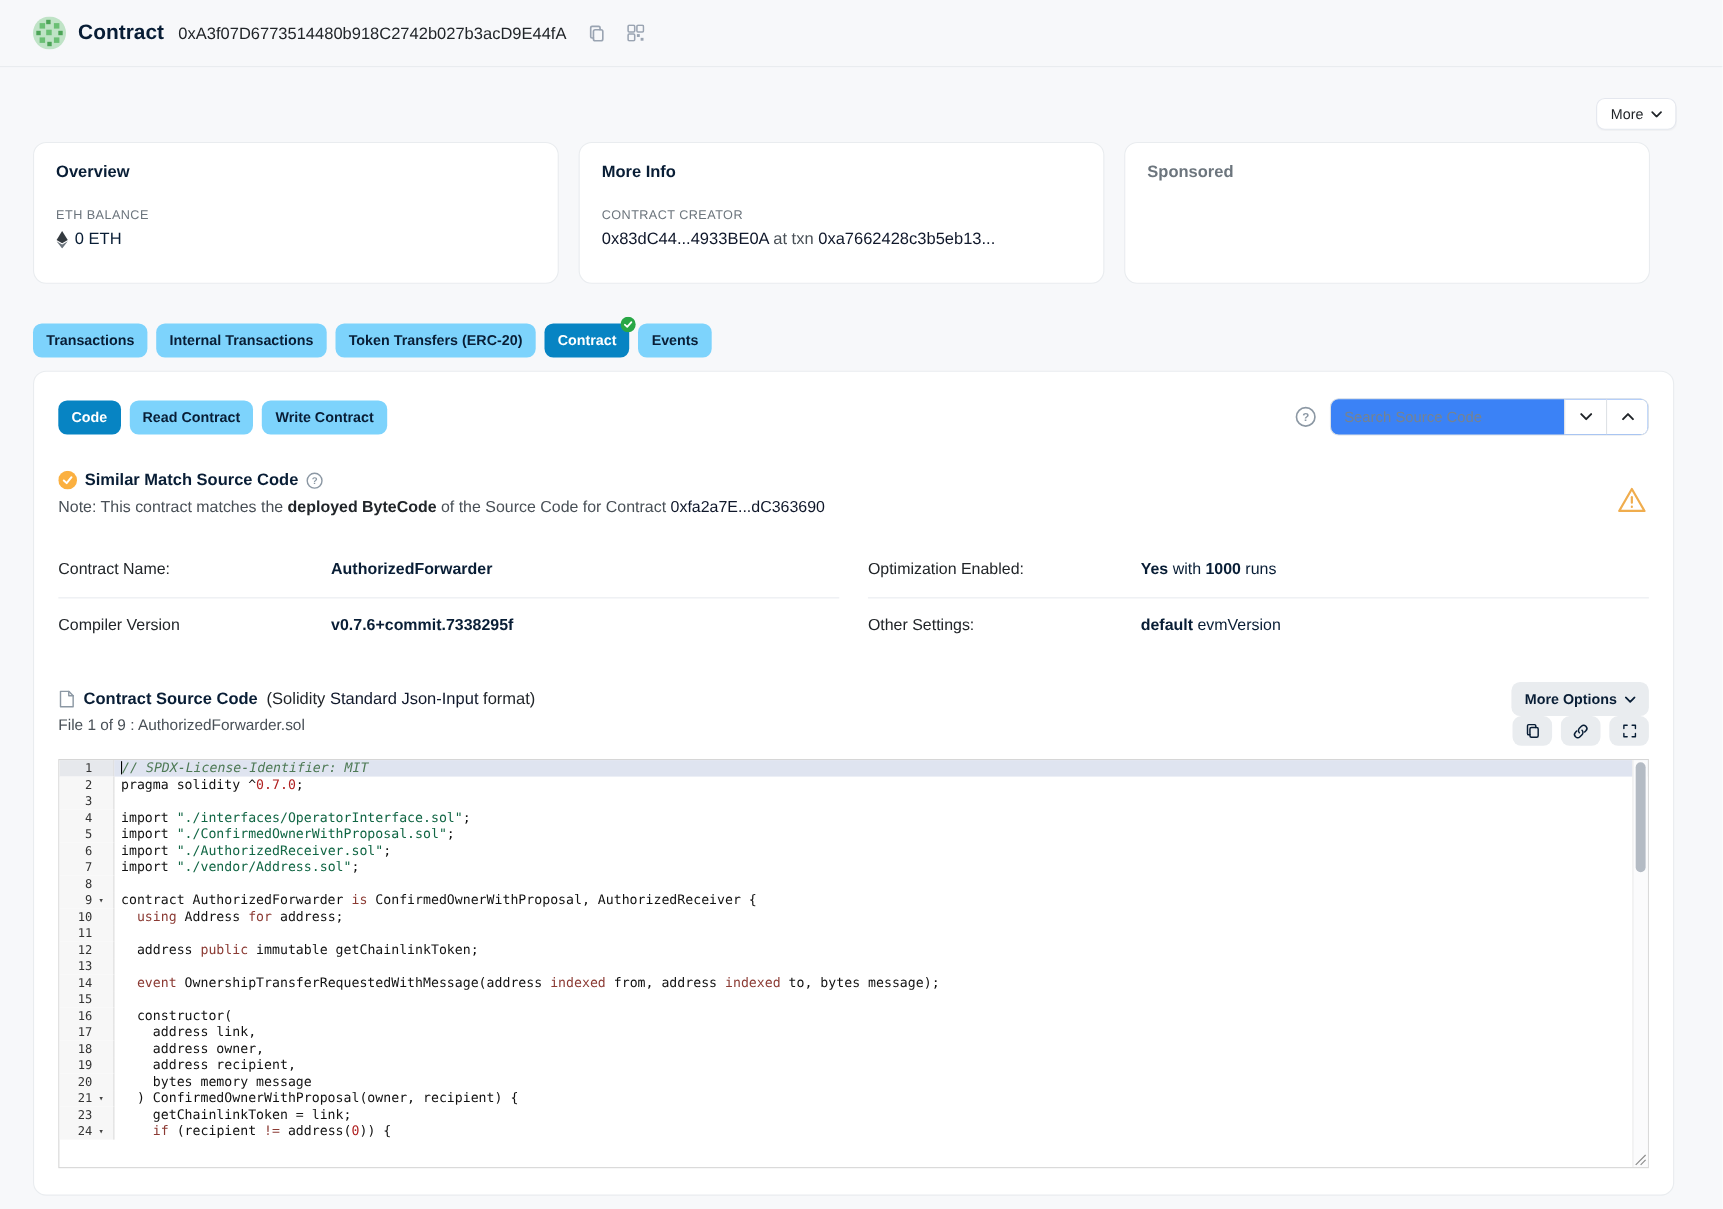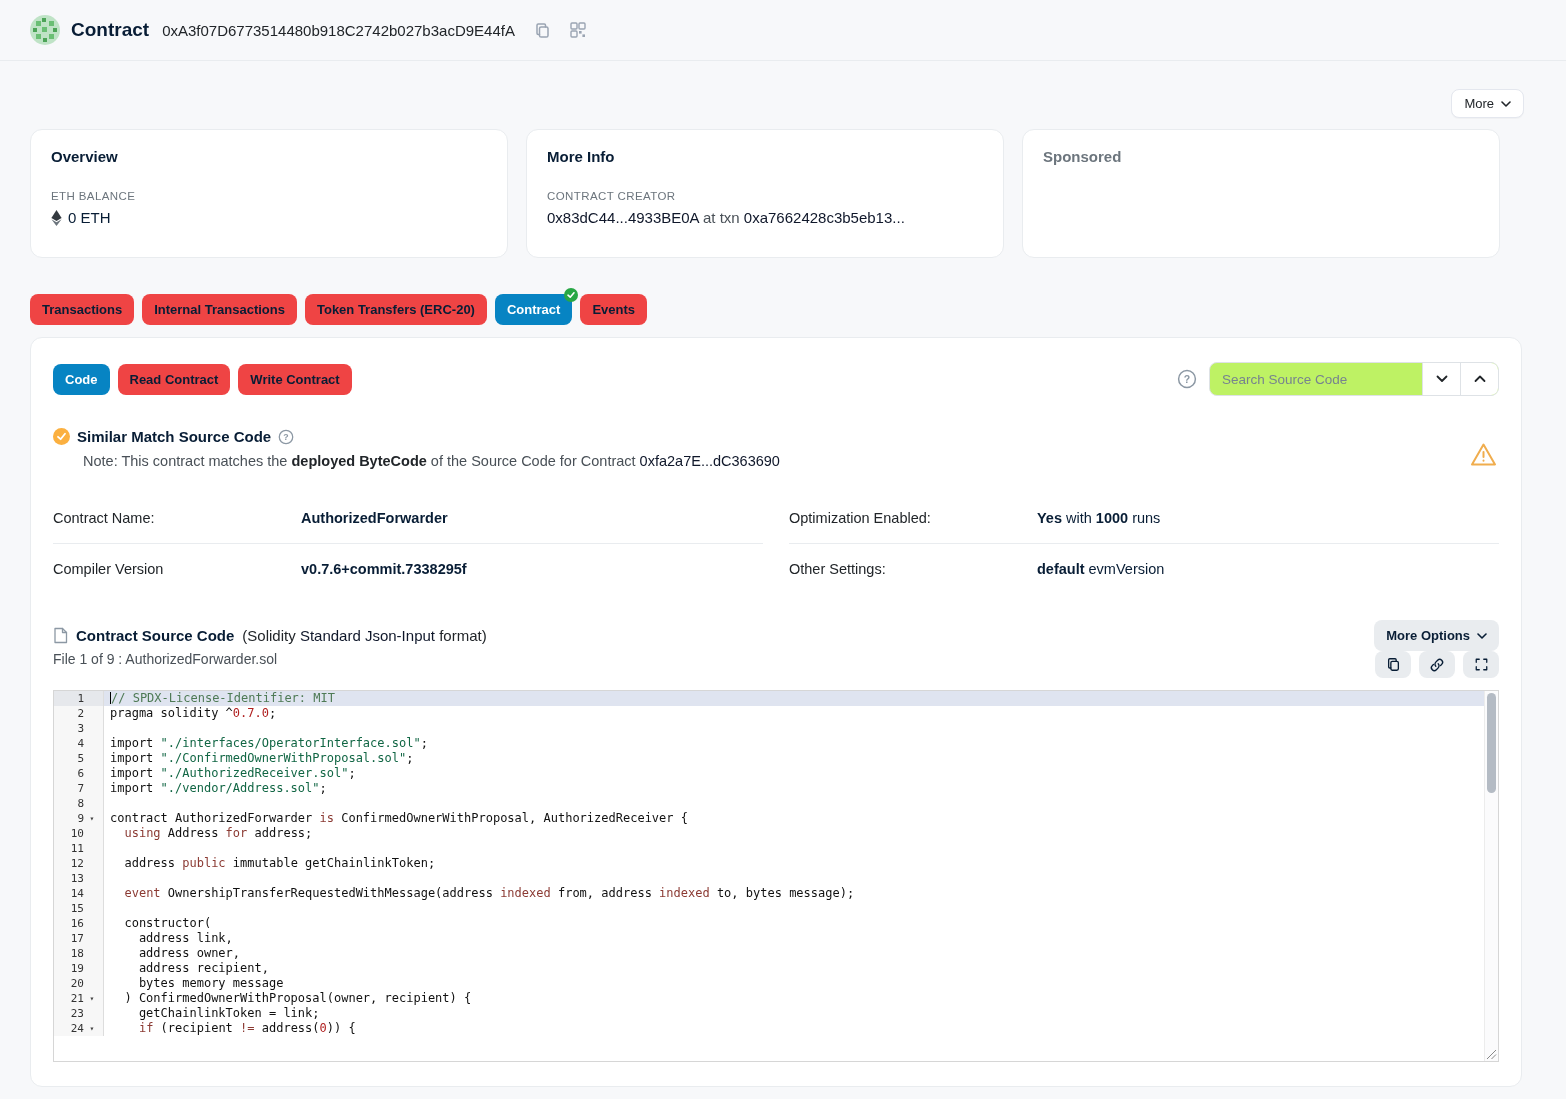--- a/index.html
+++ b/index.html
@@ -27,40 +27,40 @@
   .card { flex:1; background:#fff; border:1px solid #e9ecef; border-radius:12px; padding:18px 20px; height:129px; }
   .card-title { font-size:15px; font-weight:700; color:#081d35; }
   .card-title.muted { color:#6c757d; }
   .mini-label { margin-top:25px; font-size:11.5px; letter-spacing:.4px; color:#6c757d; font-weight:500; }
   .value-row { margin-top:7px; font-size:15px; color:#081d35; display:flex; align-items:center; gap:6px; }
   .link { color:#0f172a; text-decoration:none; cursor:pointer; }
   .creator-line { margin-top:7px; font-size:15px; color:#495057; }
 
   
   .tabs { display:flex; gap:8px; margin:36px 44px 0 30px; }
-  .pill { background:#ef4444; color:#081d35; font-size:13px; font-weight:600; padding:8px 12px; border-radius:8px; cursor:pointer; white-space:nowrap; }
+  .pill { background:#7dd3fc; color:#081d35; font-size:13px; font-weight:600; padding:8px 12px; border-radius:8px; cursor:pointer; white-space:nowrap; }
   .pill.active { background:#0784c3; color:#fff; position:relative; }
   .tab-badge { position:absolute; top:-6px; right:-6px; }
 
   
   .main-card { margin:12px 44px 8px 30px; background:#fff; border:1px solid #e9ecef; border-radius:12px; padding:24px 22px; }
 
   .toolbar { display:flex; justify-content:space-between; align-items:center; }
   .toolbar-left { display:flex; gap:8px; }
   .toolbar-right { display:flex; align-items:center; gap:12px; }
-  .input-group { display:flex; align-items:stretch; height:34px; border:1px solid #dee2e6; border-radius:8px; background:#bef264; overflow:hidden; }
+  .input-group { display:flex; align-items:stretch; height:34px; border:1px solid #dee2e6; border-radius:8px; background:#3b82f6; overflow:hidden; }
   .input-group input { border:none; outline:none; width:212px; padding:0 12px; font-size:13.5px; font-family:"Liberation Sans", sans-serif; color:#212529; background:transparent; }
   .input-group input::placeholder { color:#77838f; }
   .ig-btn { width:38px; display:flex; align-items:center; justify-content:center; border-left:1px solid #dee2e6; background:#fff; cursor:pointer; }
 
   
   .similar { margin-top:32px; position:relative; }
   .sm-title-row { display:flex; align-items:center; gap:7px; }
   .sm-title { font-size:15px; font-weight:700; color:#081d35; }
-  .sm-note { margin-top:8px; font-size:14.5px; color:#495057;margin-left:30px; }
+  .sm-note { margin-top:8px; font-size:14.5px; color:#495057; }
   .sm-note b { color:#212529; }
   .warn-wrap { position:absolute; right:2px; top:14px; }
 
   
   .meta-grid { margin-top:24px; display:grid; grid-template-columns:1fr 1fr; column-gap:26px; }
   .meta-row { display:flex; align-items:center; padding:17px 0; font-size:14.5px; }
   .meta-row.bordered { border-bottom:1px solid #e9ecef; }
   .meta-label { width:248px; flex:none; color:#212529; }
   .meta-value { color:#081d35; }
   .meta-value b { font-weight:700; }
@@ -80,21 +80,21 @@
   .editor { margin-top:12px; position:relative; border:1px solid #d6d6d6; height:372px; overflow:hidden; background:#fff;
             font-family:"DejaVu Sans Mono", monospace; font-size:12px; line-height:15px; }
   .cl { display:flex; height:15px; white-space:pre; }
   .gut { width:50px; flex:none; background:#f7f7f7; border-right:1px solid #dddddd; display:flex; align-items:center; color:#333; }
   .lnum { width:30px; text-align:right; font-size:11px; }
   .fold { width:16px; text-align:center; font-size:8px; color:#444; }
   .ltxt { flex:1; padding-left:6px; color:#111; }
   .cl.hl .ltxt { background:#dfe4f0; }
   .cl.hl .gut { background:#e6e8ec; }
   .cursor { display:inline-block; width:0; border-left:1px solid #000; height:12px; vertical-align:-2px; }
-  .tk-c { color:#4e7a55; }
+  .tk-c { color:#4e7a55; font-style:italic; }
   .tk-s { color:#116644; }
   .tk-k { color:#8b3a33; }
   .tk-n { color:#b02020; }
   .tk-p { color:#111; }
   .vscroll { position:absolute; top:0; right:0; bottom:0; width:14px; background:#fbfbfc; border-left:1px solid #ececec; }
   .vthumb { position:absolute; top:2px; right:2px; width:9px; height:100px; background:#b4bbc4; border-radius:5px; cursor:pointer; }
   .grip { position:absolute; right:1px; bottom:1px; }
 </style>
 </head>
 <body>

